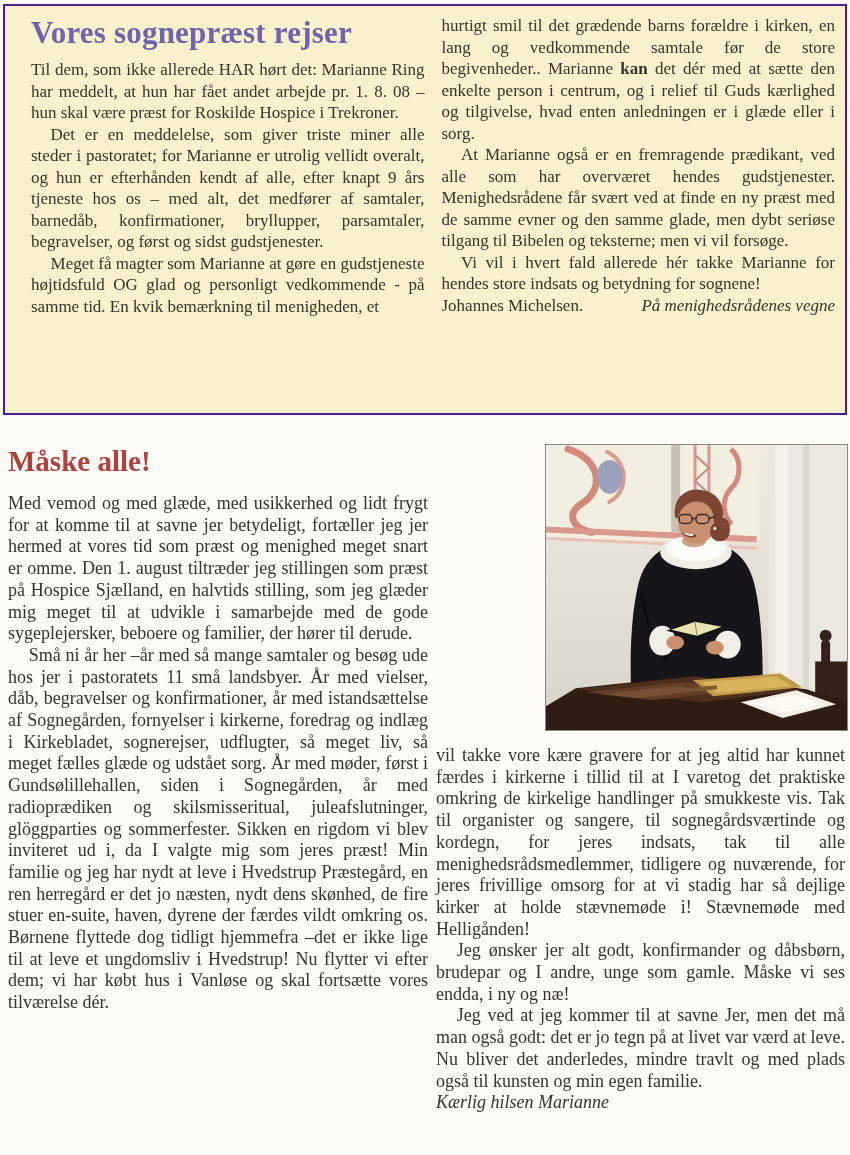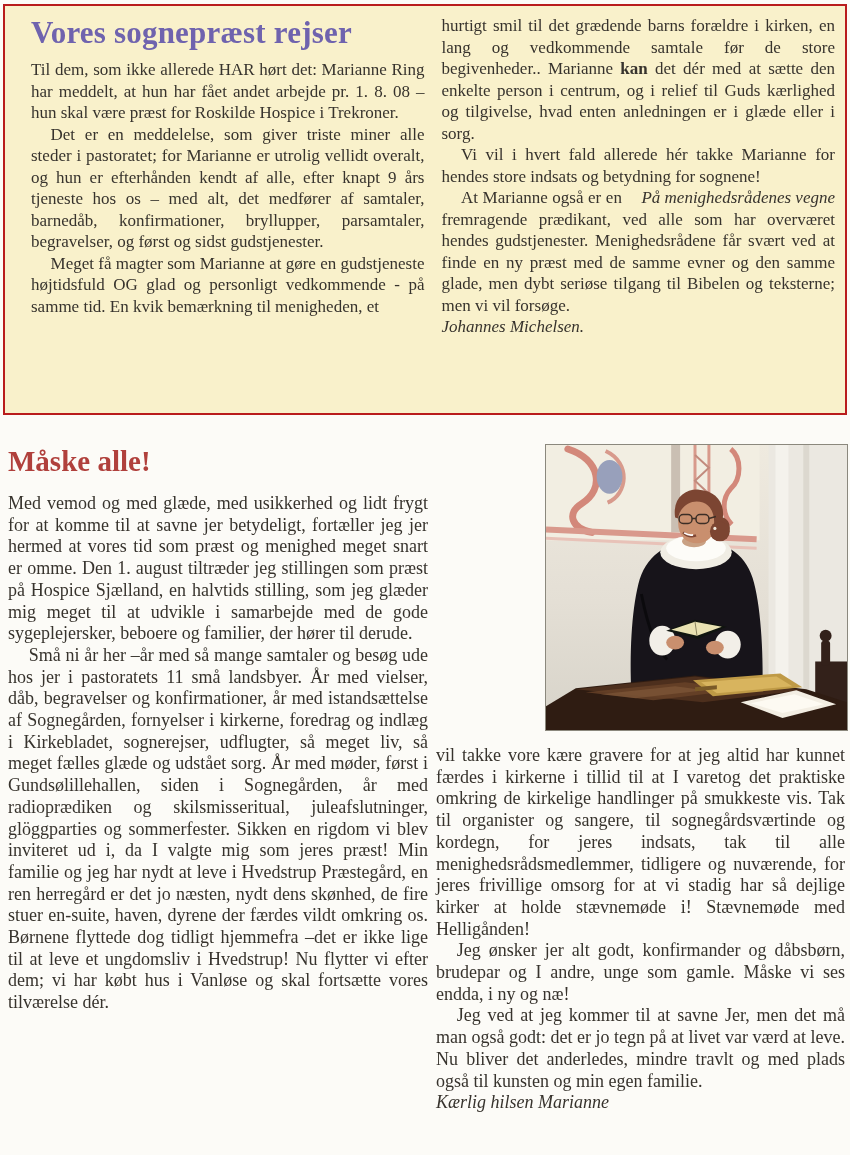--- a/index.html
+++ b/index.html
@@ -7,32 +7,32 @@
   .page {
     position:relative; width:850px; height:1155px;
     background:#fcfbf7; overflow:hidden;
     font-family:"Liberation Serif","DejaVu Serif",serif;
     color:#37332d;
   }
 
   
   .news-box {
     position:absolute; left:3px; top:4px; width:844px; height:411px;
-    background:#f9f1cb; border:2px solid #b91c1c;
+    background:#f9f1cb; border:2px solid #4c1d95;
     display:flex; gap:17px; padding:9px 10px 5px 26px; overflow:hidden;
   }
   .news-box .col { flex:1; min-width:0; }
   .article-title {
     font-size:31px; font-weight:bold; color:#6f63ae;
     letter-spacing:.2px; margin:1px 0 9px 0; line-height:1.1;
   }
   .news-box p { font-size:17px; line-height:21.5px; text-align:justify; }
   .indent { text-indent:1.15em; }
   .sig-float { float:right; font-style:italic; }
-  .sig-line { text-align:left; font-style:italic; }
+  .sig-line { text-align:left; }
 
   
   .letter-title {
     position:absolute; left:8px; top:446px;
     font-size:29px; font-weight:bold; color:#b0403c; line-height:1.1;
   }
   .letter-col { position:absolute; }
   .letter-col p { font-size:18px; line-height:21.7px; text-align:justify; }
   .letter-left  { left:8px;   top:493px; width:420px; }
   .letter-right { left:436px; top:745px; width:409px; }
@@ -52,22 +52,22 @@
 
   <section class="news-box">
     <div class="col">
       <h1 class="article-title">Vores sognepræst rejser</h1>
       <p>Til dem, som ikke allerede HAR hørt det: Marianne Ring har meddelt, at hun har fået andet arbejde pr. 1. 8. 08 – hun skal være præst for Roskilde Hospice i Trekroner.</p>
       <p class="indent">Det er en meddelelse, som giver triste miner alle steder i pastoratet; for Marianne er utrolig vellidt overalt, og hun er efterhånden kendt af alle, efter knapt 9 års tjeneste hos os – med alt, det medfører af samtaler, barnedåb, konfirmationer, bryllupper, parsamtaler, begravelser, og først og sidst gudstjenester.</p>
       <p class="indent">Meget få magter som Marianne at gøre en gudstjeneste højtidsfuld OG glad og personligt vedkommende - på samme tid. En kvik bemærkning til menigheden, et</p>
     </div>
     <div class="col">
       <p><span>hurtigt smil til det grædende barns forældre i kirken, en lang og vedkommende samtale før de store begivenheder.. Marianne </span><b>kan</b><span> det dér med at sætte den enkelte person i centrum, og i relief til Guds kærlighed og tilgivelse, hvad enten anledningen er i glæde eller i sorg.</span></p>
+      <p class="indent">At Marianne også er en fremragende prædikant, ved alle som har overværet hendes gudstjenester. Menighedsrådene får svært ved at finde en ny præst med de samme evner og den samme glade, men dybt seriøse tilgang til Bibelen og teksterne; men vi vil forsøge.</p>
       <p class="indent"><span>Vi vil i hvert fald allerede hér takke Marianne for hendes store indsats og betydning for sognene!</span><span class="sig-float">På menighedsrådenes vegne</span></p>
-      <p class="indent">At Marianne også er en fremragende prædikant, ved alle som har overværet hendes gudstjenester. Menighedsrådene får svært ved at finde en ny præst med de samme evner og den samme glade, men dybt seriøse tilgang til Bibelen og teksterne; men vi vil forsøge.</p>
       <p class="sig-line">Johannes Michelsen.</p>
     </div>
   </section>
 
   <h2 class="letter-title">Måske alle!</h2>
 
   <div class="letter-col letter-left">
     <p>Med vemod og med glæde, med usikkerhed og lidt frygt for at komme til at savne jer betydeligt, fortæller jeg jer hermed at vores tid som præst og menighed meget snart er omme. Den 1. august tiltræder jeg stillingen som præst på Hospice Sjælland, en halvtids stilling, som jeg glæder mig meget til at udvikle i samarbejde med de gode sygeplejersker, beboere og familier, der hører til derude.</p>
     <p class="indent">Små ni år her –år med så mange samtaler og besøg ude hos jer i pastoratets 11 små landsbyer. År med vielser, dåb, begravelser og konfirmationer, år med istandsættelse af Sognegården, fornyelser i kirkerne, foredrag og indlæg i Kirkebladet, sognerejser, udflugter, så meget liv, så meget fælles glæde og udstået sorg. År med møder, først i Gundsølillehallen, siden i Sognegården, år med radioprædiken og skilsmisseritual, juleafslutninger, glöggparties og sommerfester. Sikken en rigdom vi blev inviteret ud i, da I valgte mig som jeres præst! Min familie og jeg har nydt at leve i Hvedstrup Præstegård, en ren herregård er det jo næsten, nydt dens skønhed, de fire stuer en-suite, haven, dyrene der færdes vildt omkring os. Børnene flyttede dog tidligt hjemmefra –det er ikke lige til at leve et ungdomsliv i Hvedstrup! Nu flytter vi efter dem; vi har købt hus i Vanløse og skal fortsætte vores tilværelse dér.</p>
   </div>

